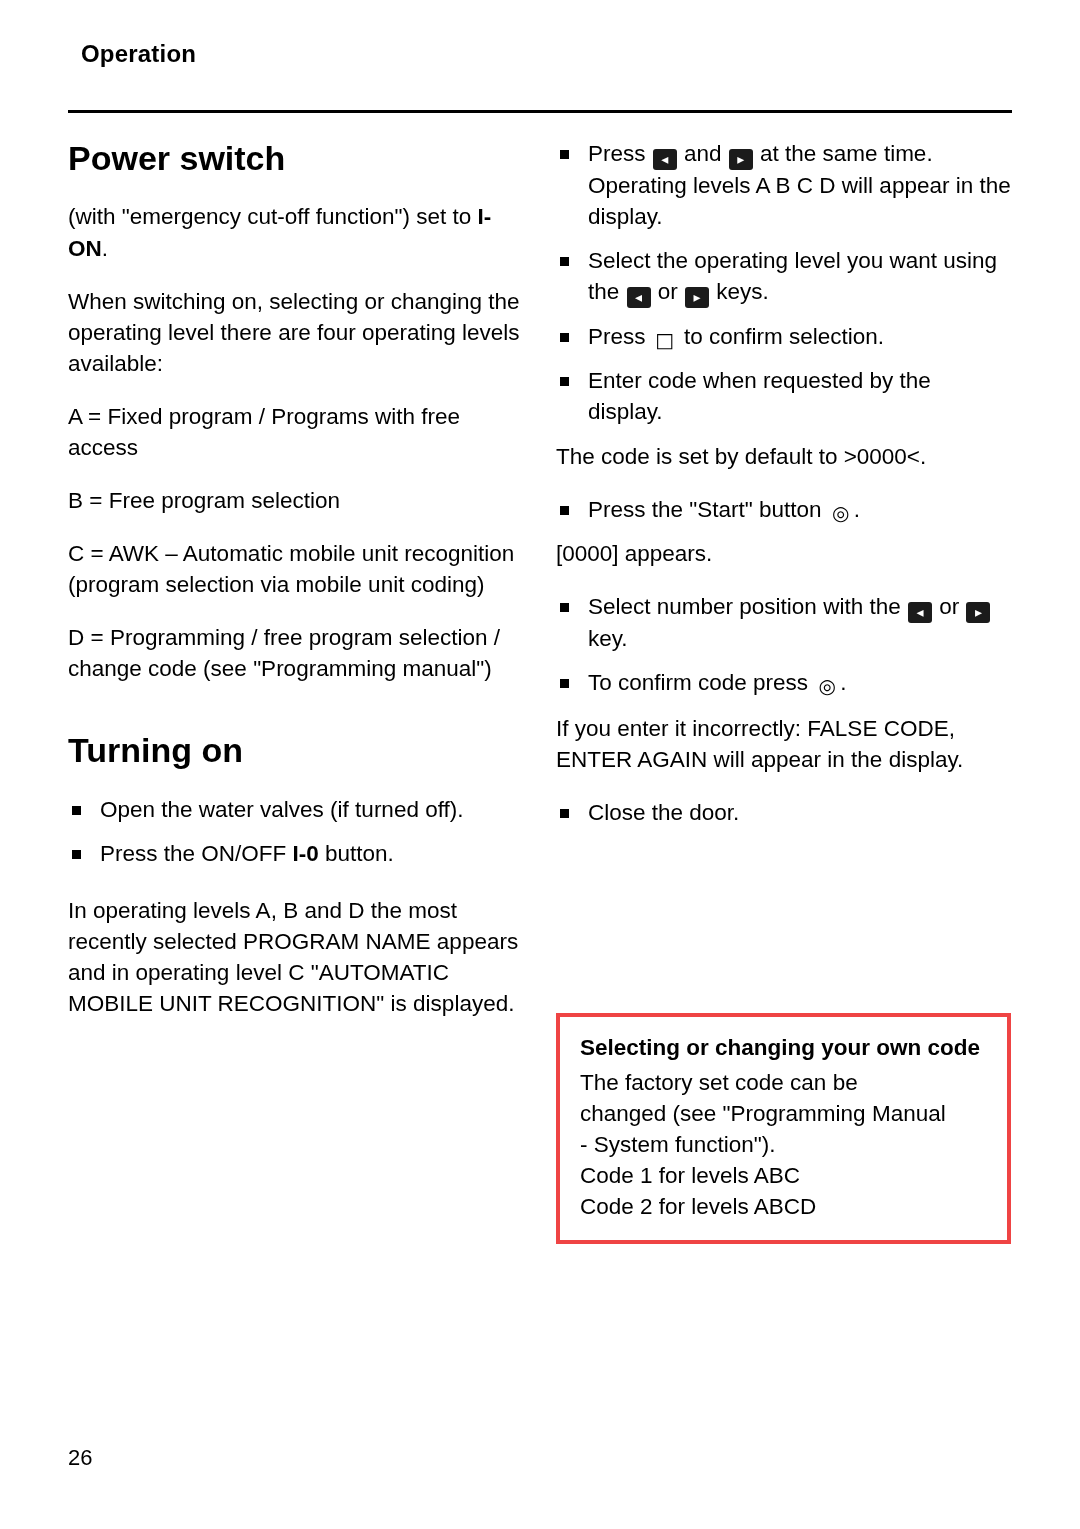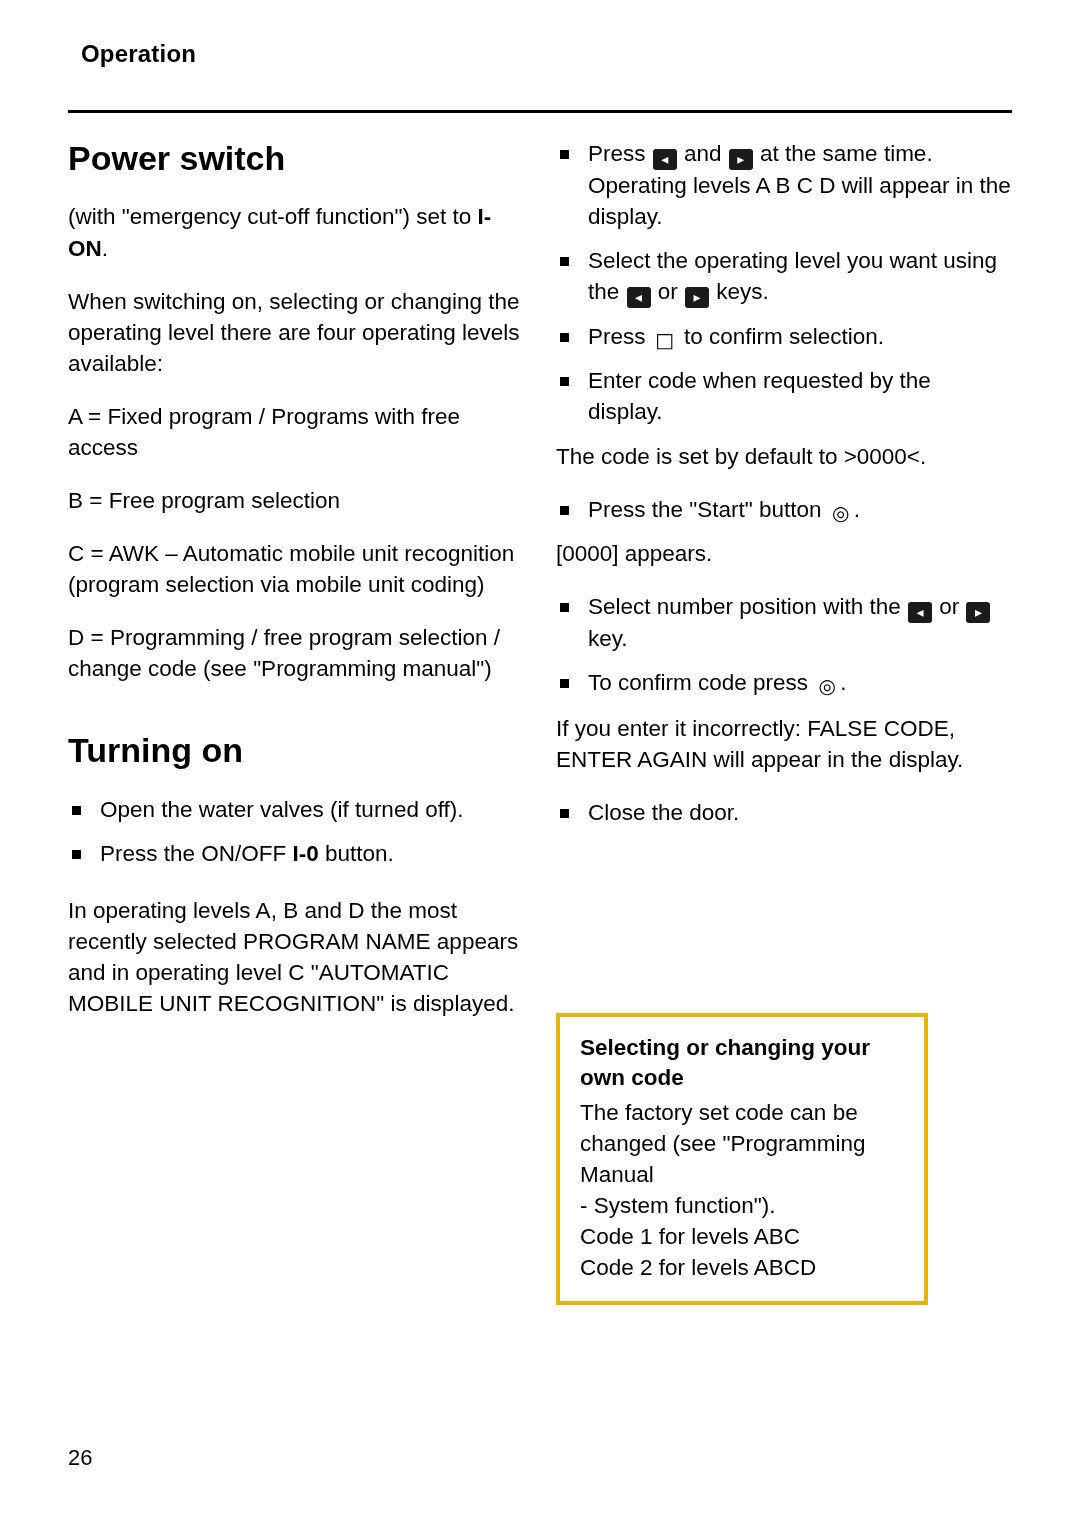--- a/index.html
+++ b/index.html
@@ -106,23 +106,23 @@
     width: 24px;
     height: 22px;
     line-height: 22px;
     font-size: 20px;
   }
 
   .note-box {
     position: absolute;
     left: 556px;
     top: 1013px;
-    width: 372px;
+    width: 455px;
     box-sizing: border-box;
-    border: 4px solid #eab308;
+    border: 4px solid #ef4444;
     padding: 16px 18px 18px 20px;
   }
   .note-title {
     font-size: 22.5px;
     font-weight: bold;
     line-height: 1.33;
     margin: 0 0 4px 0;
   }
   .note-body {
     font-size: 22.5px;

